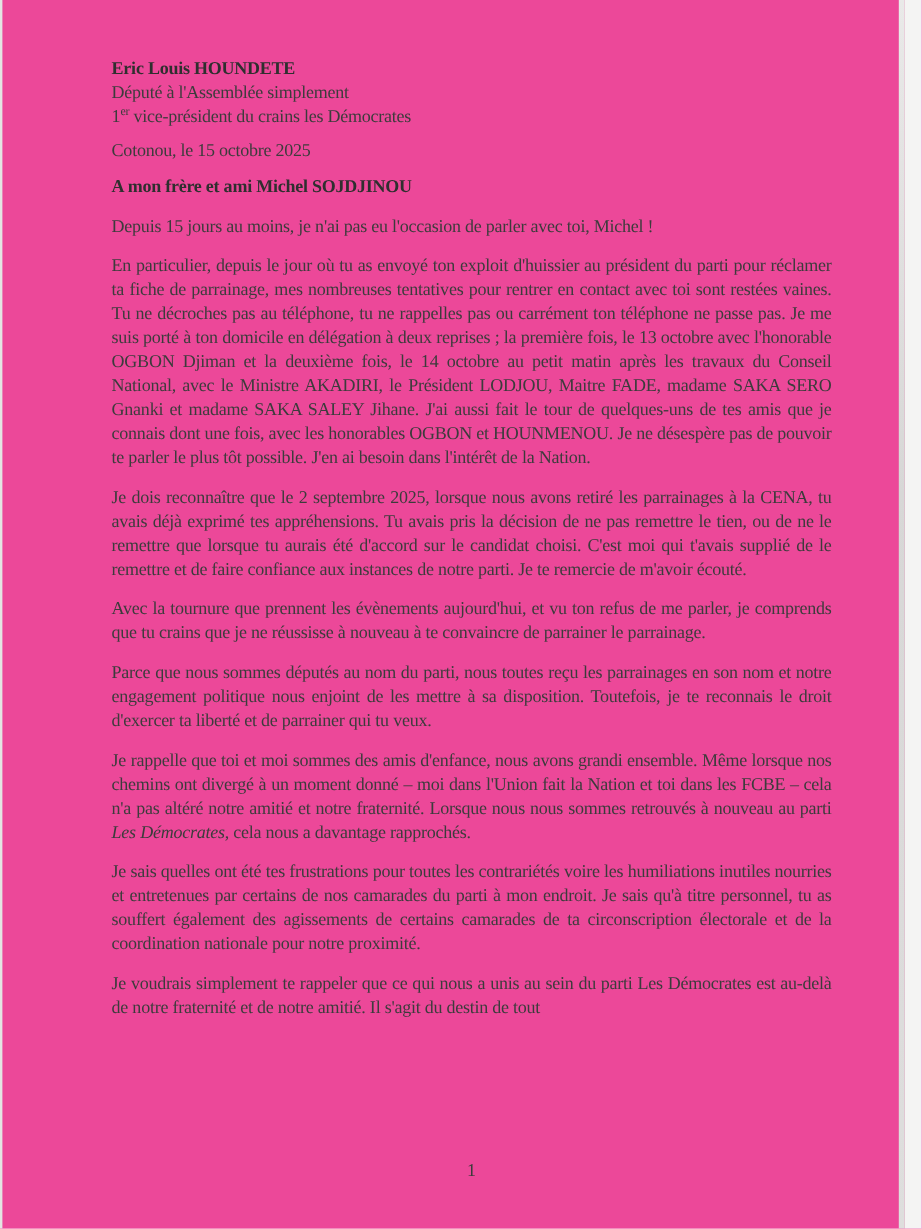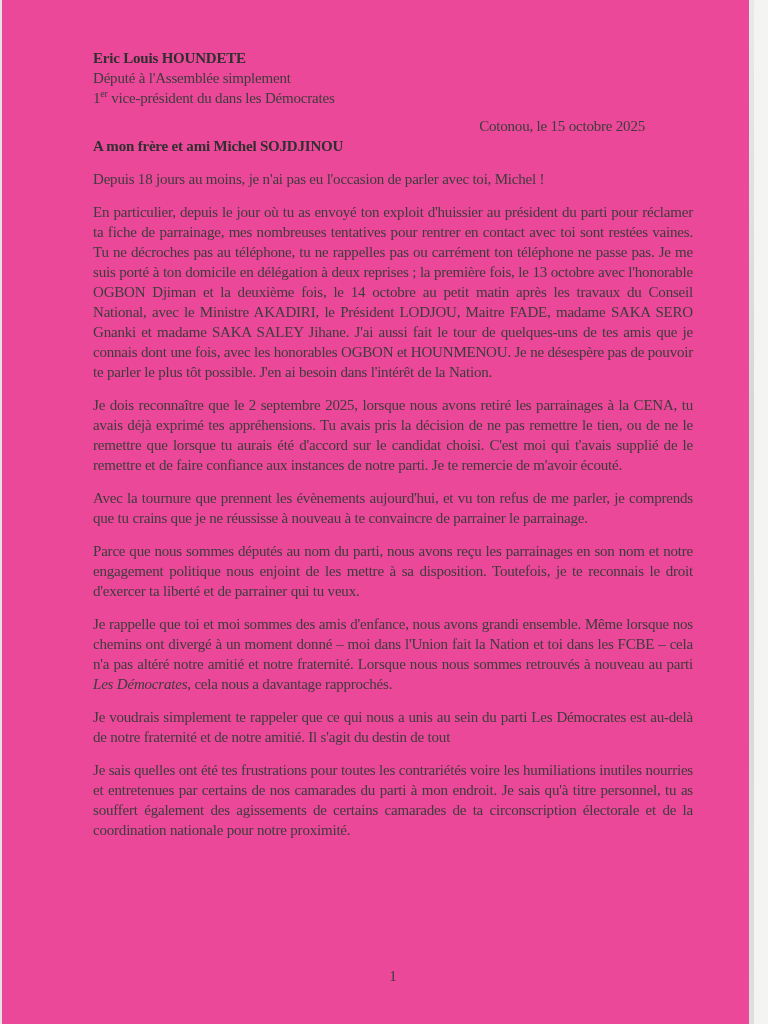--- a/index.html
+++ b/index.html
@@ -48,25 +48,24 @@
     font-weight: bold;
     color: #2f2f2f;
   }
   .sender-line { }
   .sender-line sup {
     font-size: 10px;
     line-height: 0;
   }
   .dateline {
     margin-top: 8px;
-    text-align: right;
     padding-right: 48px;
   }
   .salutation {
-    margin-top: 0;
+    margin-top: 10px;
     font-weight: bold;
     color: #2f2f2f;
   }
   .para {
     margin: 13px 0 0 0;
     text-align: justify;
   }
   .page-number {
     position: absolute;
     left: 93px;
@@ -85,39 +84,39 @@
   <div class="edge-right-outer"></div>
   <div class="edge-right-line"></div>
   <div class="edge-left"></div>
 
   <div class="content">
 
     <div class="sender-name">Eric Louis HOUNDETE</div>
 
     <div class="sender-line">Député à l'Assemblée simplement</div>
 
-    <div class="sender-line"><span>1</span><sup>er</sup><span> vice-président du dans les Démocrates</span></div>
+    <div class="sender-line"><span>1</span><sup>er</sup><span> vice-président du crains les Démocrates</span></div>
 
     <div class="dateline">Cotonou, le 15 octobre 2025</div>
 
     <div class="salutation">A mon frère et ami Michel SOJDJINOU</div>
 
-    <p class="para">Depuis 18 jours au moins, je n'ai pas eu l'occasion de parler avec toi, Michel !</p>
+    <p class="para">Depuis 15 jours au moins, je n'ai pas eu l'occasion de parler avec toi, Michel !</p>
 
     <p class="para">En particulier, depuis le jour où tu as envoyé ton exploit d'huissier au président du parti pour réclamer ta fiche de parrainage, mes nombreuses tentatives pour rentrer en contact avec toi sont restées vaines. Tu ne décroches pas au téléphone, tu ne rappelles pas ou carrément ton téléphone ne passe pas. Je me suis porté à ton domicile en délégation à deux reprises ; la première fois, le 13 octobre avec l'honorable OGBON Djiman et la deuxième fois, le 14 octobre au petit matin après les travaux du Conseil National, avec le Ministre AKADIRI, le Président LODJOU, Maitre FADE, madame SAKA SERO Gnanki et madame SAKA SALEY Jihane. J'ai aussi fait le tour de quelques-uns de tes amis que je connais dont une fois, avec les honorables OGBON et HOUNMENOU. Je ne désespère pas de pouvoir te parler le plus tôt possible. J'en ai besoin dans l'intérêt de la Nation.</p>
 
     <p class="para">Je dois reconnaître que le 2 septembre 2025, lorsque nous avons retiré les parrainages à la CENA, tu avais déjà exprimé tes appréhensions. Tu avais pris la décision de ne pas remettre le tien, ou de ne le remettre que lorsque tu aurais été d'accord sur le candidat choisi. C'est moi qui t'avais supplié de le remettre et de faire confiance aux instances de notre parti. Je te remercie de m'avoir écouté.</p>
 
     <p class="para">Avec la tournure que prennent les évènements aujourd'hui, et vu ton refus de me parler, je comprends que tu crains que je ne réussisse à nouveau à te convaincre de parrainer le parrainage.</p>
 
-    <p class="para">Parce que nous sommes députés au nom du parti, nous avons reçu les parrainages en son nom et notre engagement politique nous enjoint de les mettre à sa disposition. Toutefois, je te reconnais le droit d'exercer ta liberté et de parrainer qui tu veux.</p>
+    <p class="para">Parce que nous sommes députés au nom du parti, nous toutes reçu les parrainages en son nom et notre engagement politique nous enjoint de les mettre à sa disposition. Toutefois, je te reconnais le droit d'exercer ta liberté et de parrainer qui tu veux.</p>
 
     <p class="para"><span>Je rappelle que toi et moi sommes des amis d'enfance, nous avons grandi ensemble. Même lorsque nos chemins ont divergé à un moment donné – moi dans l'Union fait la Nation et toi dans les FCBE – cela n'a pas altéré notre amitié et notre fraternité. Lorsque nous nous sommes retrouvés à nouveau au parti </span><i>Les Démocrates</i><span>, cela nous a davantage rapprochés.</span></p>
 
+    <p class="para">Je sais quelles ont été tes frustrations pour toutes les contrariétés voire les humiliations inutiles nourries et entretenues par certains de nos camarades du parti à mon endroit. Je sais qu'à titre personnel, tu as souffert également des agissements de certains camarades de ta circonscription électorale et de la coordination nationale pour notre proximité.</p>
+
     <p class="para">Je voudrais simplement te rappeler que ce qui nous a unis au sein du parti Les Démocrates est au-delà de notre fraternité et de notre amitié. Il s'agit du destin de tout</p>
-
-    <p class="para">Je sais quelles ont été tes frustrations pour toutes les contrariétés voire les humiliations inutiles nourries et entretenues par certains de nos camarades du parti à mon endroit. Je sais qu'à titre personnel, tu as souffert également des agissements de certains camarades de ta circonscription électorale et de la coordination nationale pour notre proximité.</p>
 
   </div>
 
   <div class="page-number">1</div>
 
 </div>
 
 </body></html>

